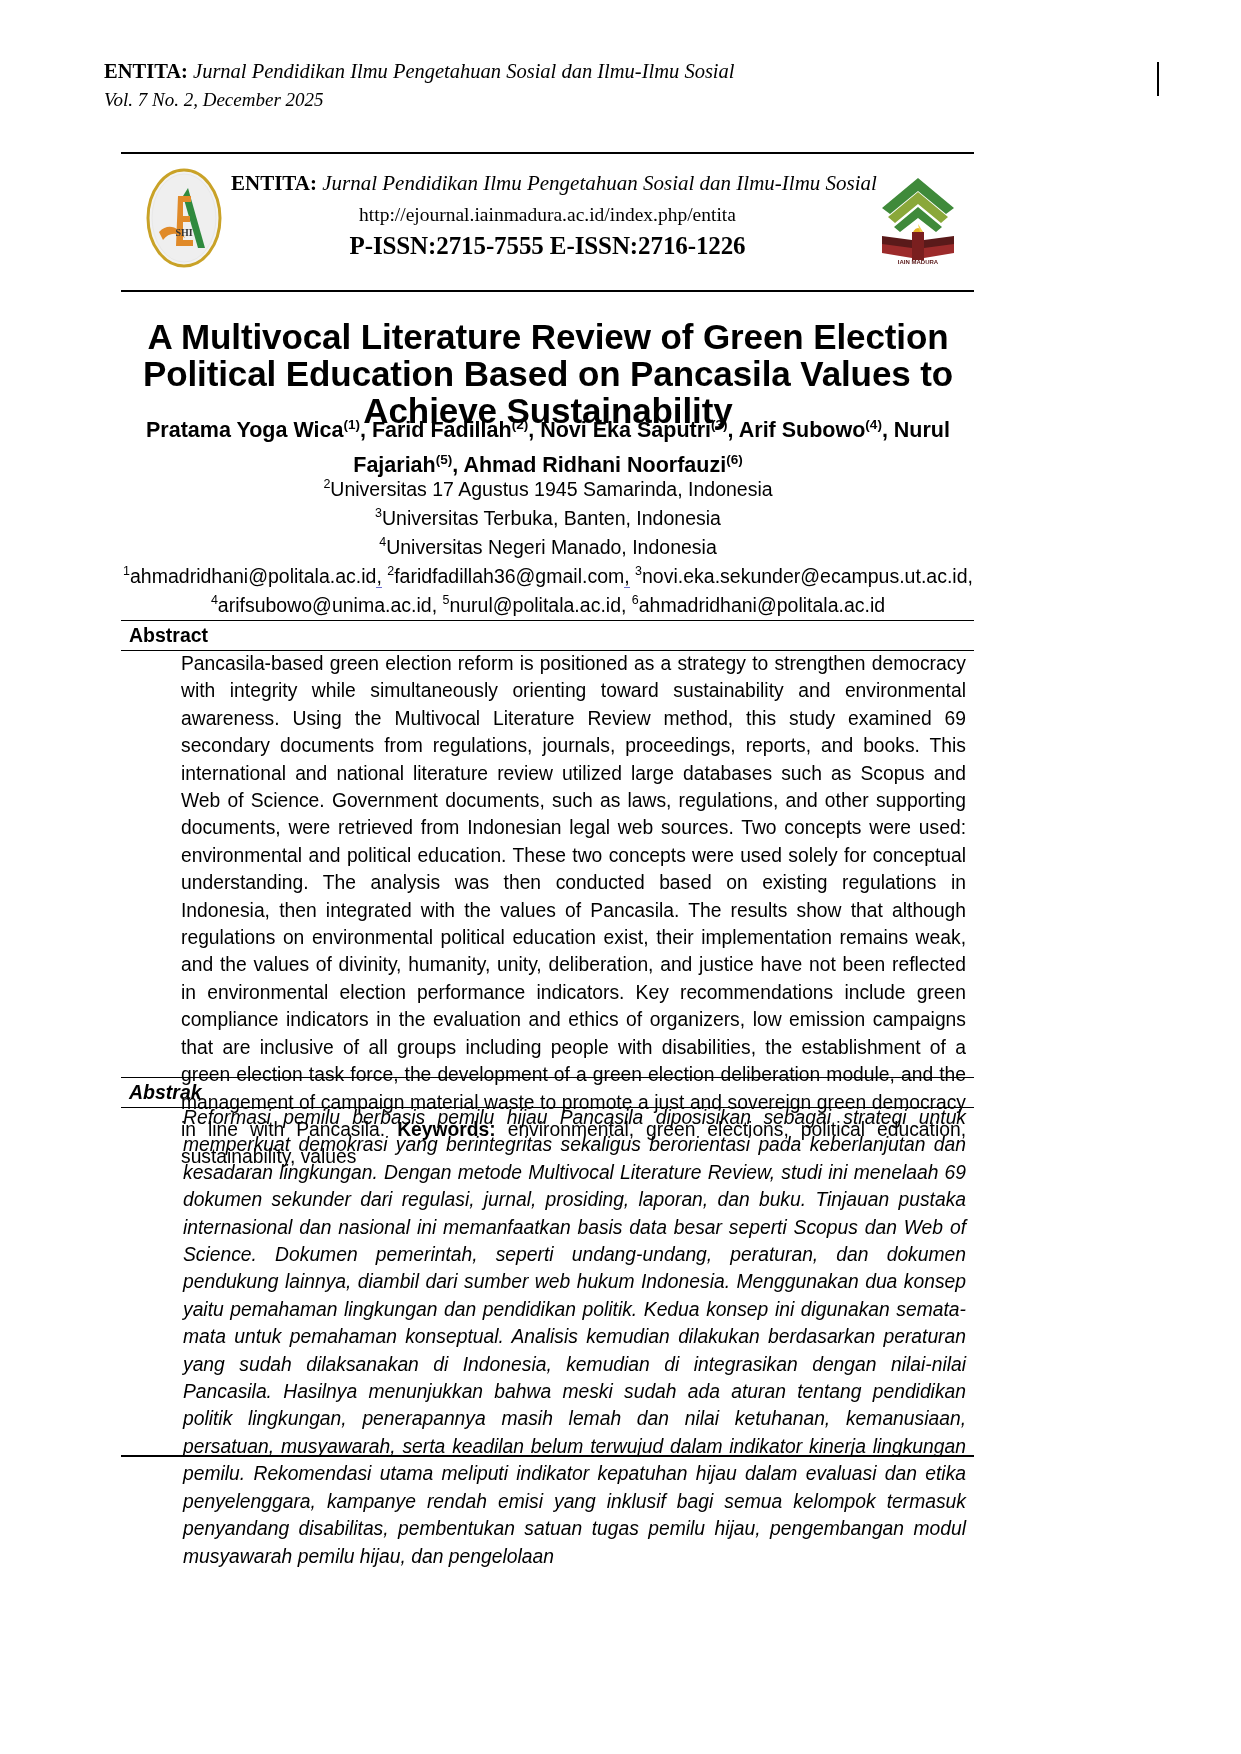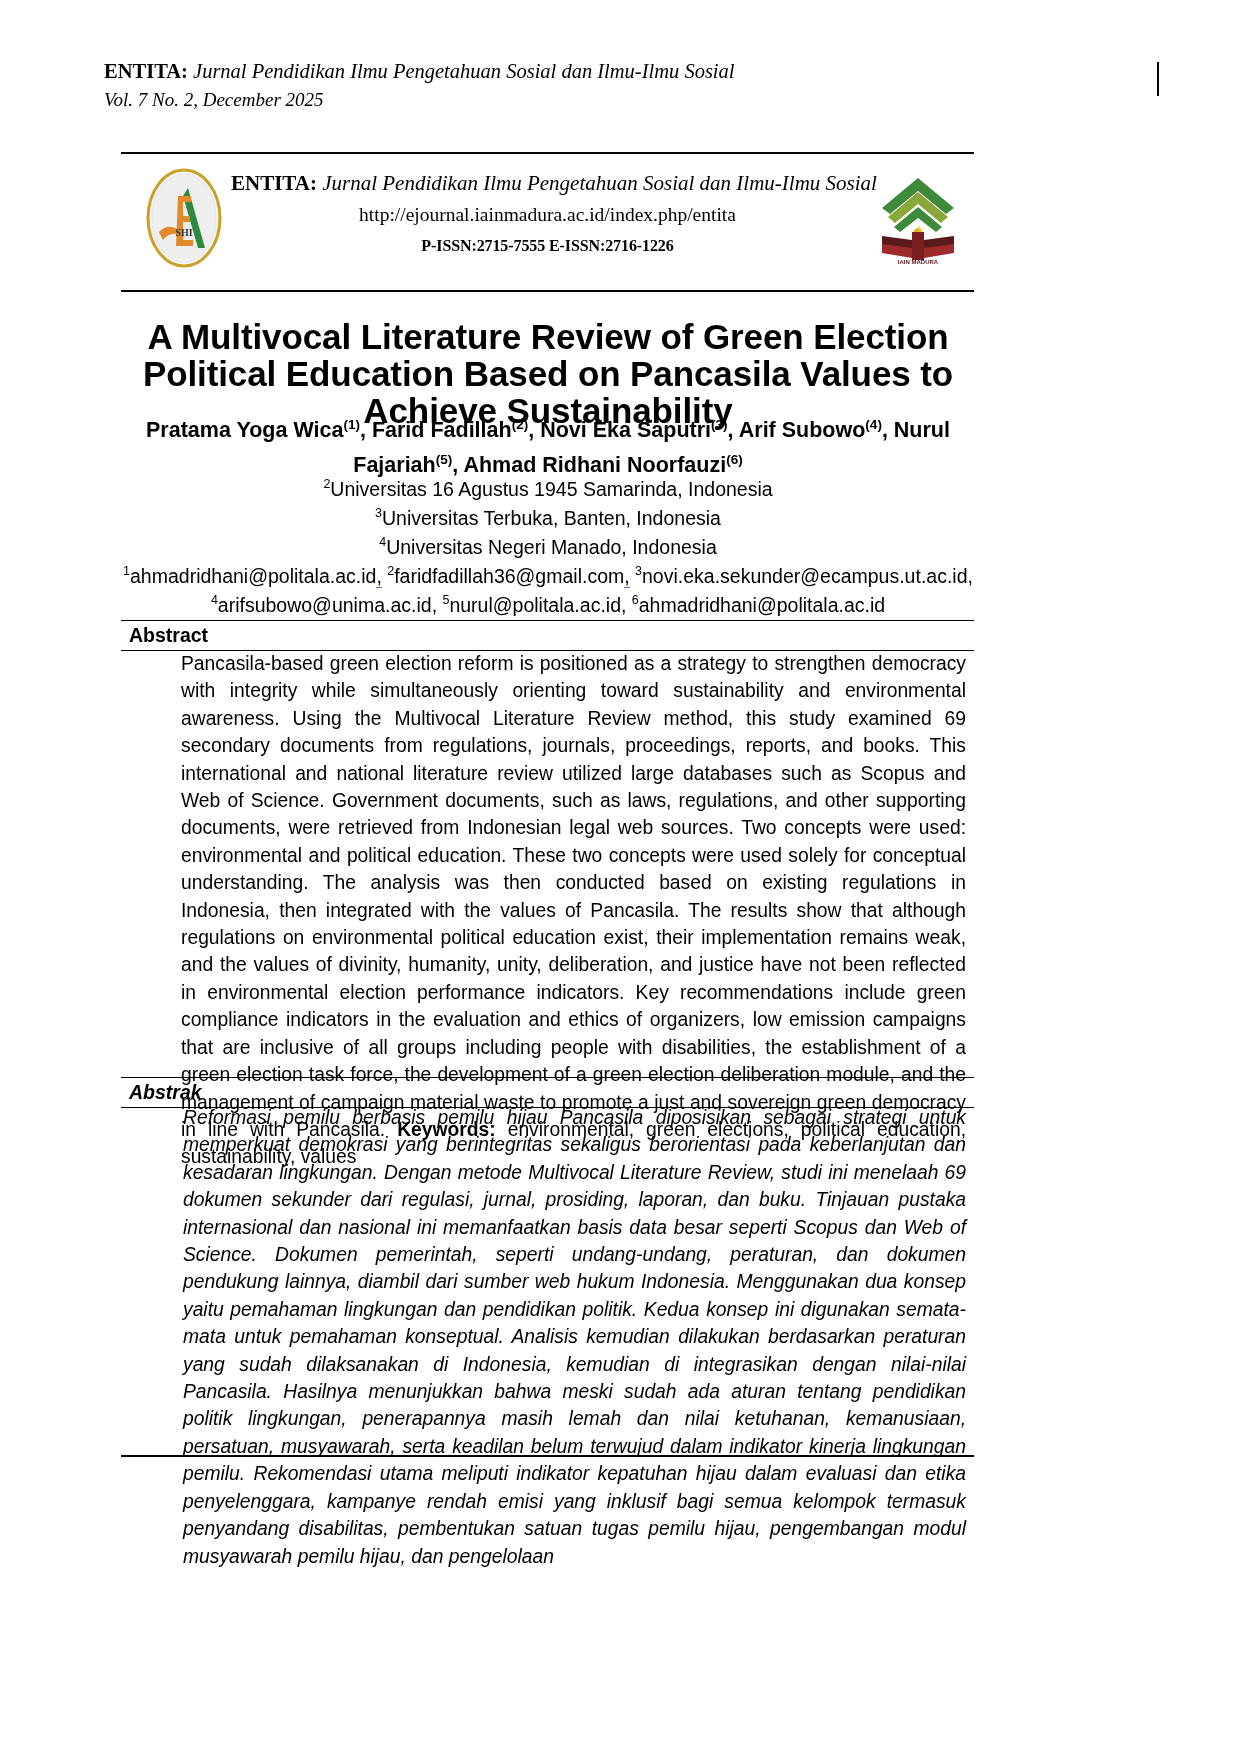--- a/index.html
+++ b/index.html
@@ -80,21 +80,21 @@
     left: 110px;
     right: 110px;
     top: 13px;
     text-align: center;
     font-family: "Liberation Serif", serif;
   }
   .banner-l1 { font-size: 21px; line-height: 32px; white-space: nowrap; }
   .banner-l1 b { font-weight: bold; font-style: normal; }
   .banner-l1 i { font-style: italic; }
   .banner-l2 { font-size: 19.5px; line-height: 31px; }
-  .banner-l3 { font-size: 16px; line-height: 31px; font-weight: bold; letter-spacing: -0.1px; }
+  .banner-l3 { font-size: 25px; line-height: 31px; font-weight: bold; letter-spacing: -0.1px; }
 
   
   .logo-entita {
     position: absolute;
     left: 24px;
     top: 12px;
     width: 78px;
     height: 104px;
   }
   
@@ -252,21 +252,21 @@
     <span>Pratama Yoga Wica</span><sup>(1)</sup>,
     <span>Farid Fadillah</span><sup>(2)</sup>,
     <span>Novi Eka Saputri</span><sup>(3)</sup>,
     <span>Arif Subowo</span><sup>(4)</sup>,
     <span>Nurul Fajariah</span><sup>(5)</sup>,
     <span>Ahmad Ridhani Noorfauzi</span><sup>(6)</sup>
   </div>
 
   <div class="affils">
     <div>
-      <sup>2</sup><span>Universitas 16 Agustus 1945 Samarinda, Indonesia</span>
+      <sup>2</sup><span>Universitas 17 Agustus 1945 Samarinda, Indonesia</span>
     </div>
     <div>
       <sup>3</sup><span>Universitas Terbuka, Banten, Indonesia</span>
     </div>
     <div>
       <sup>4</sup><span>Universitas Negeri Manado, Indonesia</span>
     </div>
     <div class="emails">
       <sup>1</sup><span>ahmadridhani@politala.ac.id</span><span class="u">,</span>
       <sup>2</sup><span>faridfadillah36@gmail.com</span><span class="u">,</span>

